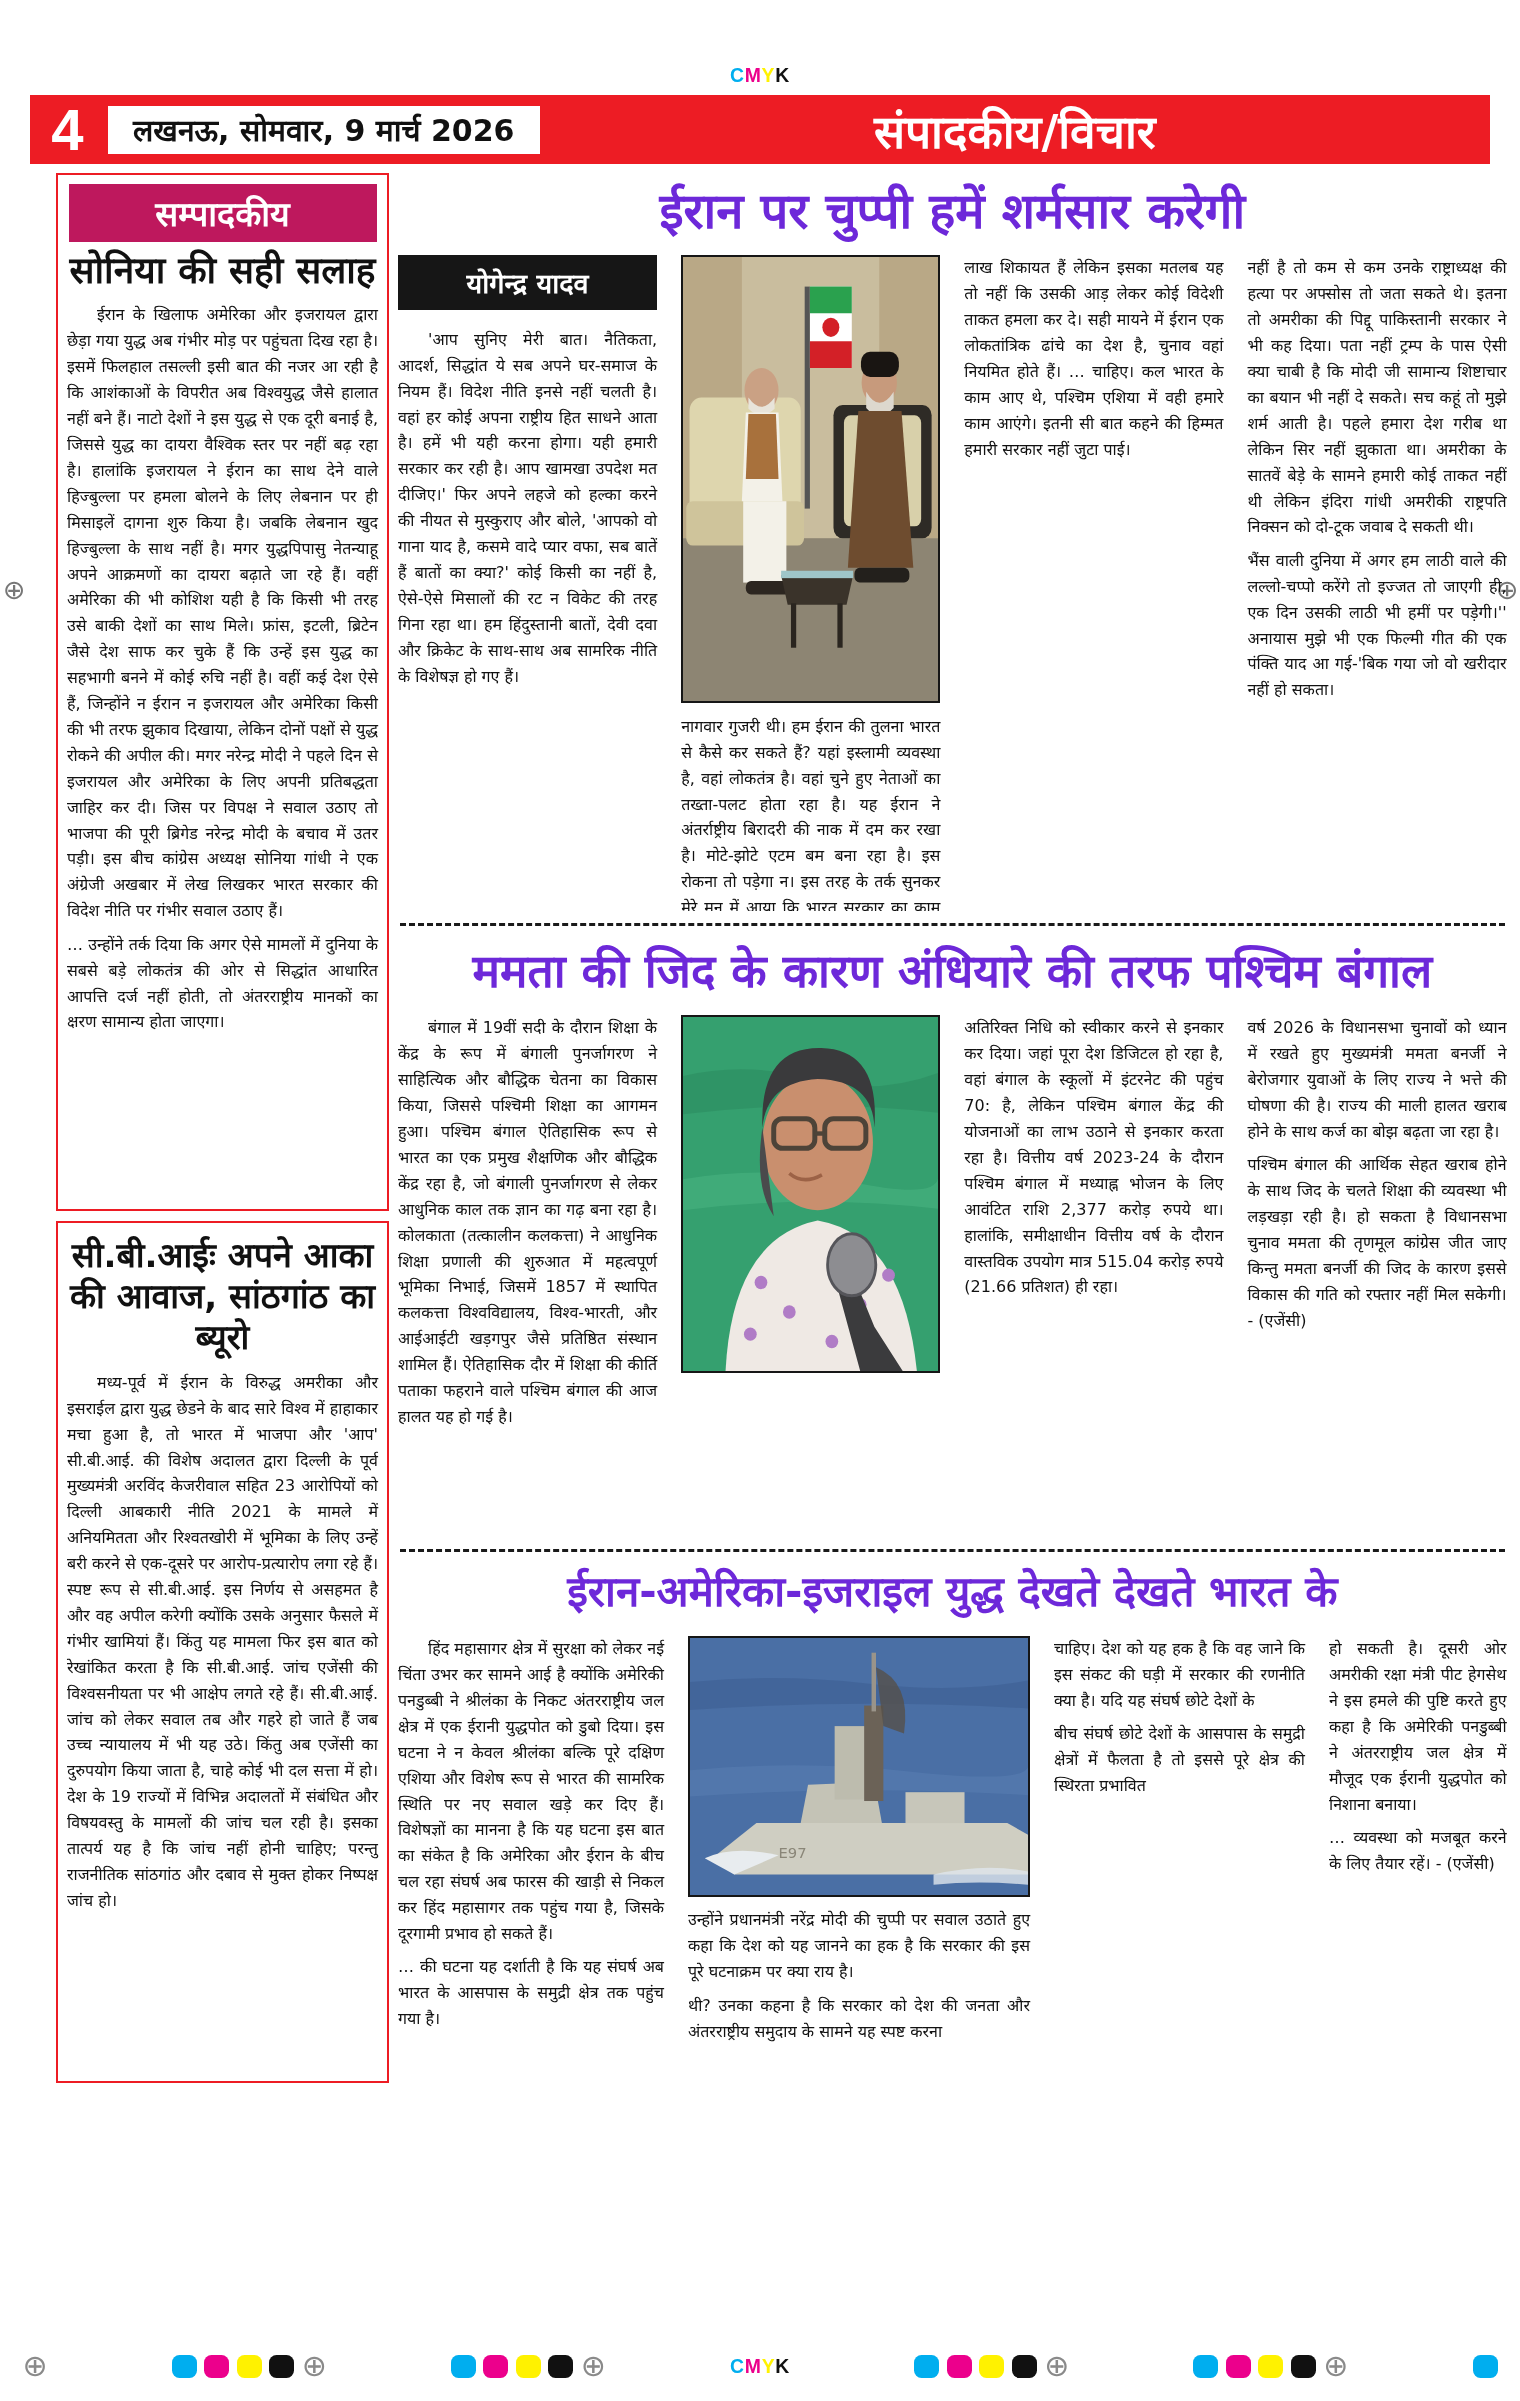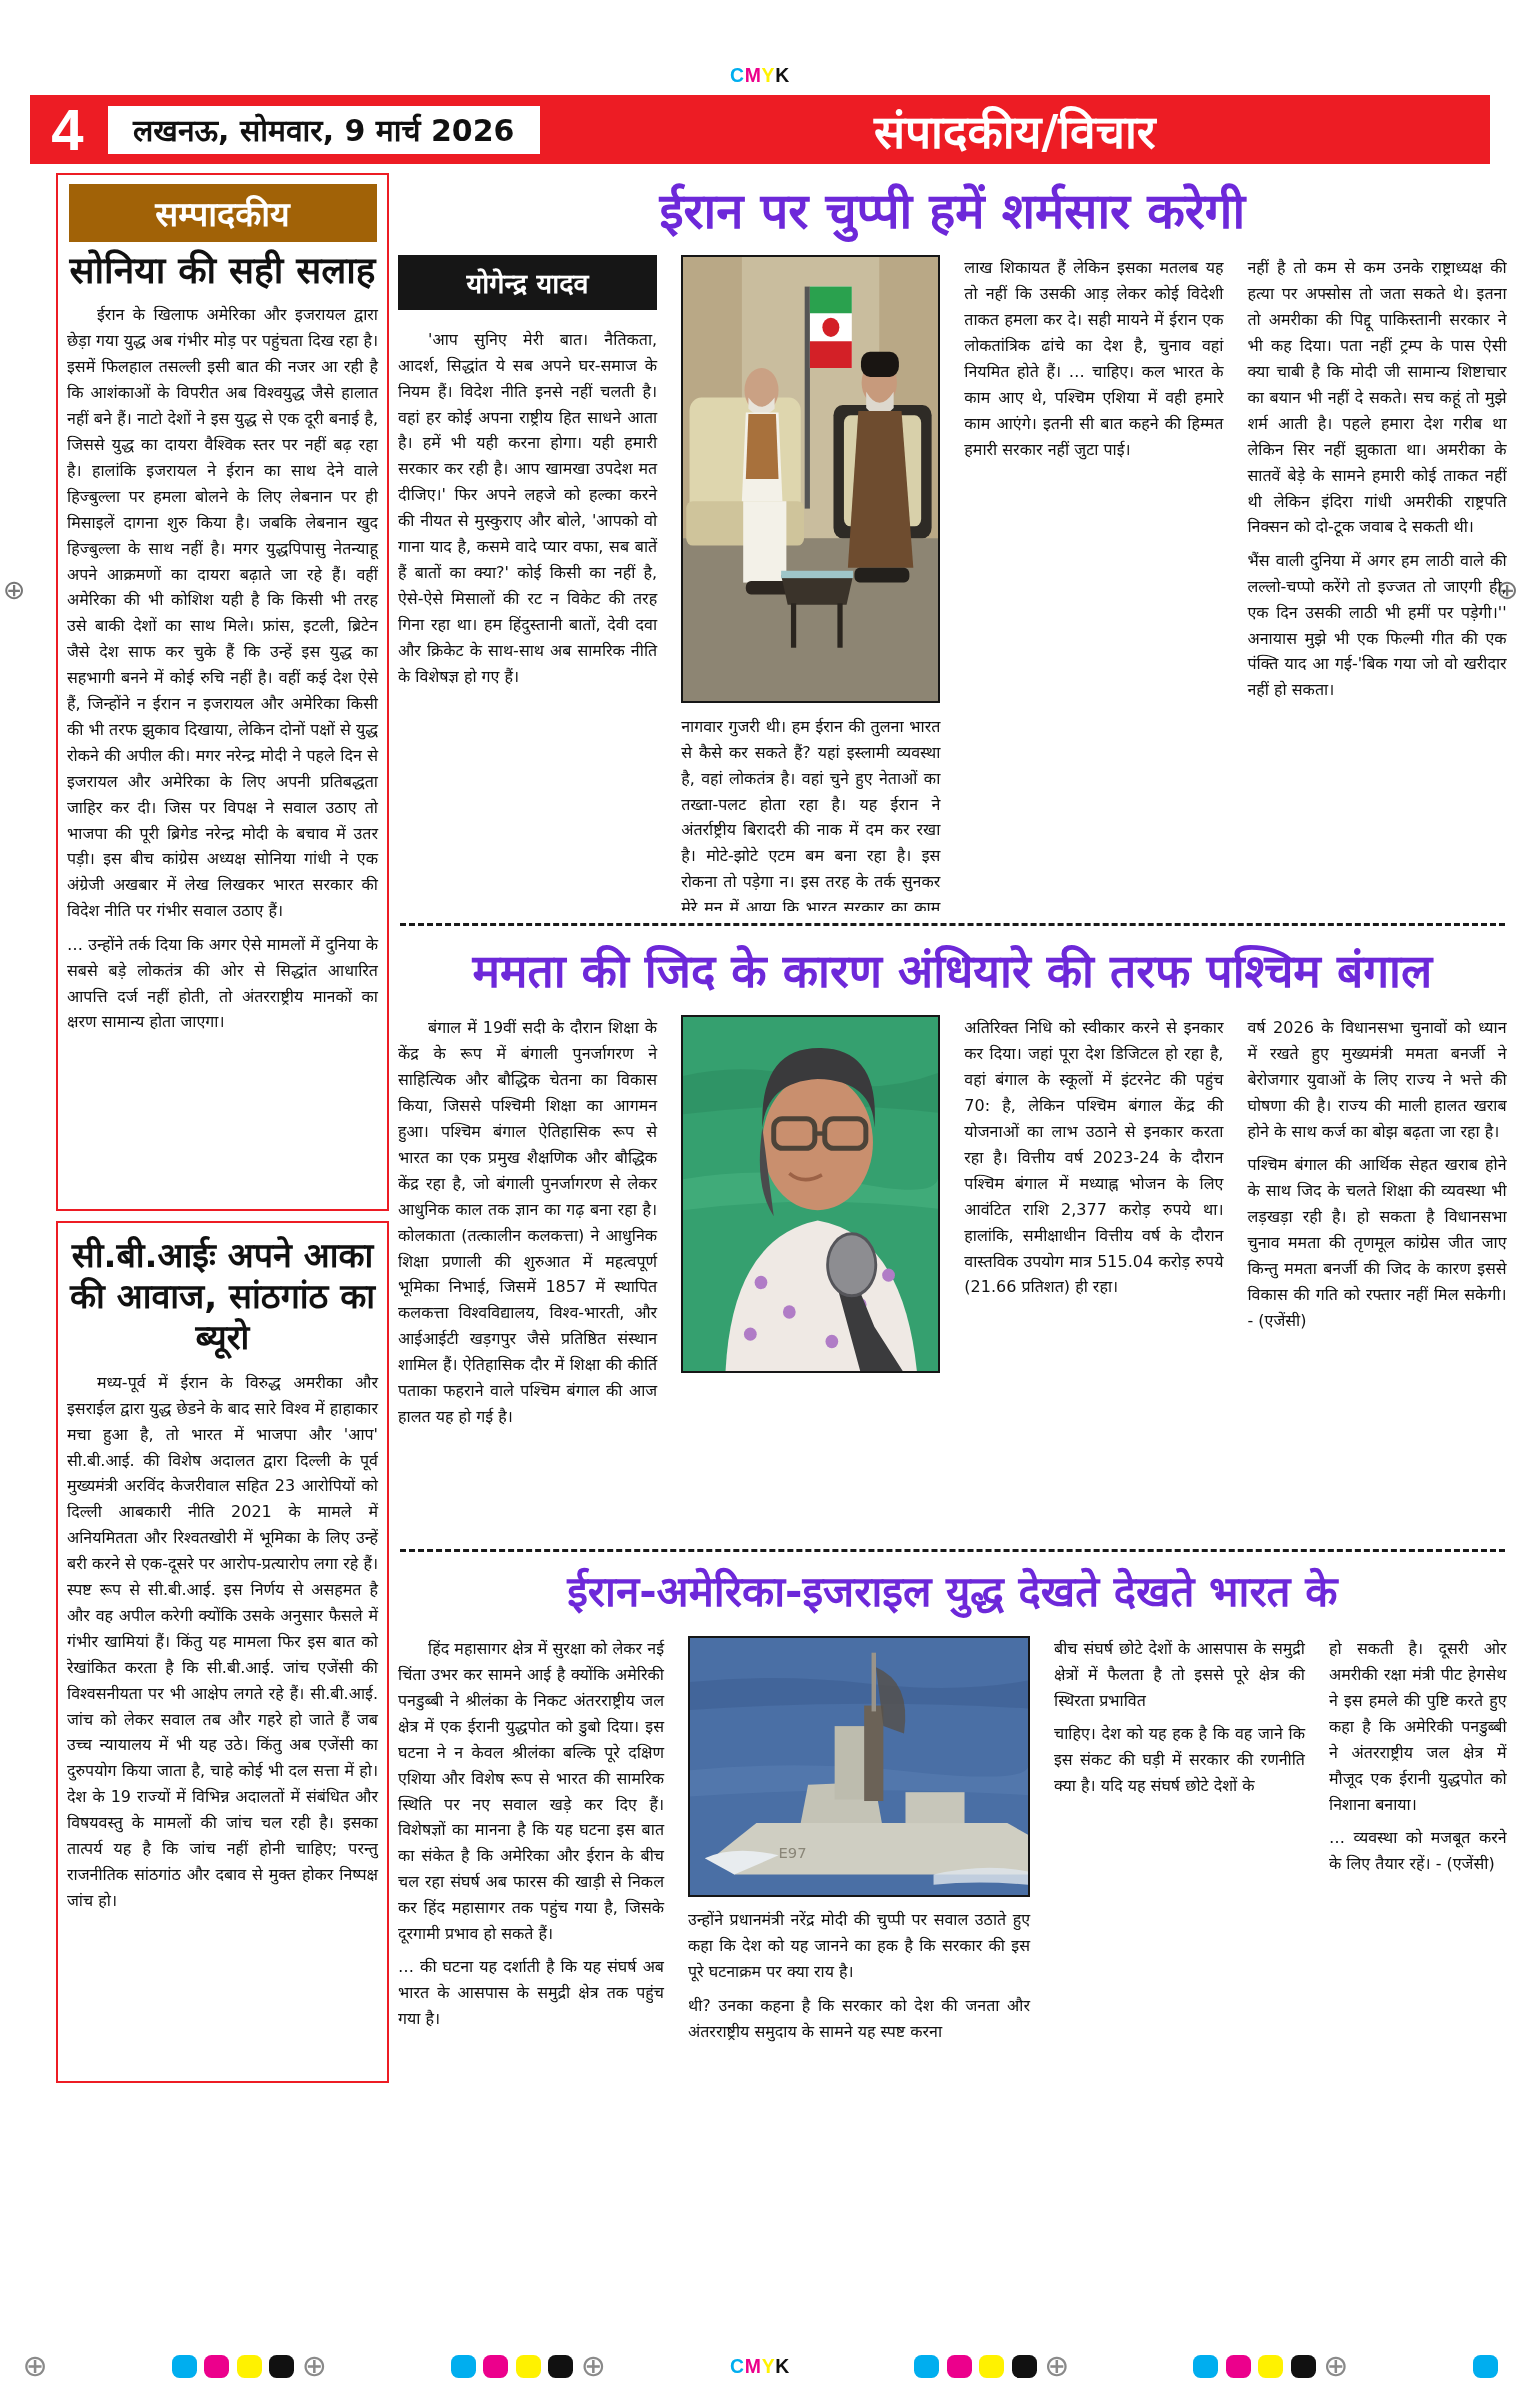--- a/index.html
+++ b/index.html
@@ -26,21 +26,21 @@
   .paperbox { background:#fff; height:54px; margin-right:7.5px; padding:0 19.4px; display:flex; align-items:center; gap:10.4px; }
   .edition { font-size:22.4px; font-weight:bold; }
   .papername { font-size:40px; font-weight:bold; font-family:"Liberation Sans", sans-serif; }
 
   
   .content { position:absolute; top:173px; left:56px; right:13.4px; display:flex; gap:9px; }
   .leftcol { width:333px; flex:none; display:flex; flex-direction:column; gap:10.4px; }
   .rightcol { flex:1; min-width:0; }
 
   .redbox { border:2.2px solid #ed1c24; padding:7.5px 9px; background:#fff; }
-  .ed-banner { background:#a16207; color:#fff; text-align:center; font-size:34px; font-weight:bold; padding:6px 0; margin:1.5px 1.5px 7.5px 1.5px; }
+  .ed-banner { background:#be185d; color:#fff; text-align:center; font-size:34px; font-weight:bold; padding:6px 0; margin:1.5px 1.5px 7.5px 1.5px; }
   .ed-headline { text-align:center; font-size:37px; font-weight:bold; line-height:1.15; margin-bottom:10.4px; }
   .cbi-headline { text-align:center; font-size:34px; font-weight:bold; line-height:1.2; margin:4.5px 0 12px 0; }
   .bodytxt { font-size:16px; line-height:1.62; text-align:justify; }
   .bodytxt + .bodytxt { margin-top:7.5px; }
   .indent { text-indent:30px; }
   .sig { font-weight:bold; }
 
   article h1 { text-align:center; font-weight:bold; color:#6d28d9; }
   .h1-iran { font-size:49px; margin:3px 0 13.4px 0; }
   .h1-mamata { font-size:46px; margin:7.5px 0 15px 0; }
@@ -221,22 +221,22 @@
                 <rect x="292" y="210" width="80" height="42" fill="#c7c6ba"></rect>
                 <path d="M20 300 Q60 282 120 296 L60 322 Z" fill="#e8ecef"></path>
                 <path d="M330 322 Q400 306 458 318 L458 336 Q390 330 330 336 Z" fill="#dfe6ec" opacity="0.8"></path>
                 <text x="120" y="300" font-size="20" fill="#8a8678" font-family="DejaVu Sans, sans-serif">E97</text>
               </svg>
             </figure>
             <p class="bodytxt">उन्होंने प्रधानमंत्री नरेंद्र मोदी की चुप्पी पर सवाल उठाते हुए कहा कि देश को यह जानने का हक है कि सरकार की इस पूरे घटनाक्रम पर क्या राय है।</p>
             <p class="bodytxt">थी? उनका कहना है कि सरकार को देश की जनता और अंतरराष्ट्रीय समुदाय के सामने यह स्पष्ट करना</p>
           </div>
           <div class="col w-col3">
+            <p class="bodytxt">चाहिए। देश को यह हक है कि वह जाने कि इस संकट की घड़ी में सरकार की रणनीति क्या है। यदि यह संघर्ष छोटे देशों के</p>
             <p class="bodytxt">बीच संघर्ष छोटे देशों के आसपास के समुद्री क्षेत्रों में फैलता है तो इससे पूरे क्षेत्र की स्थिरता प्रभावित</p>
-            <p class="bodytxt">चाहिए। देश को यह हक है कि वह जाने कि इस संकट की घड़ी में सरकार की रणनीति क्या है। यदि यह संघर्ष छोटे देशों के</p>
           </div>
           <div class="col w-col4">
             <p class="bodytxt">हो सकती है। दूसरी ओर अमरीकी रक्षा मंत्री पीट हेगसेथ ने इस हमले की पुष्टि करते हुए कहा है कि अमेरिकी पनडुब्बी ने अंतरराष्ट्रीय जल क्षेत्र में मौजूद एक ईरानी युद्धपोत को निशाना बनाया।</p>
             <p class="bodytxt">… व्यवस्था को मजबूत करने के लिए तैयार रहें। - (एजेंसी)</p>
           </div>
         </div>
       </article>
 
     </main>
   </div>

